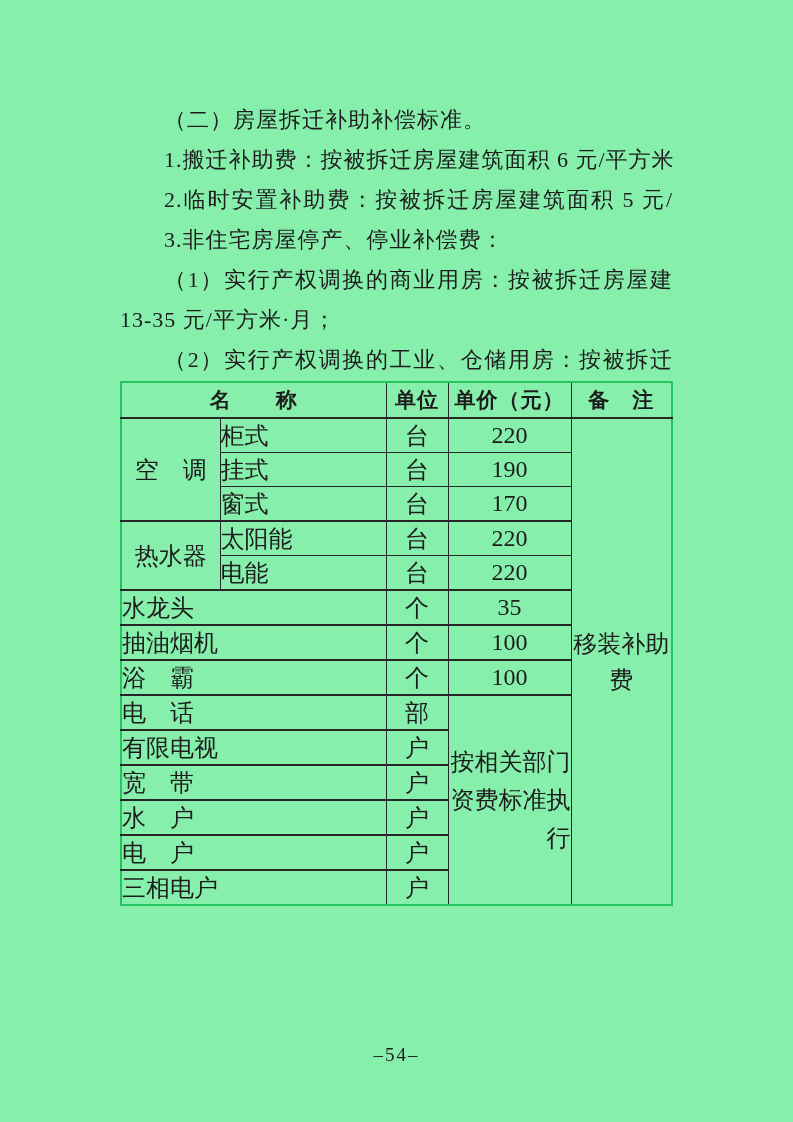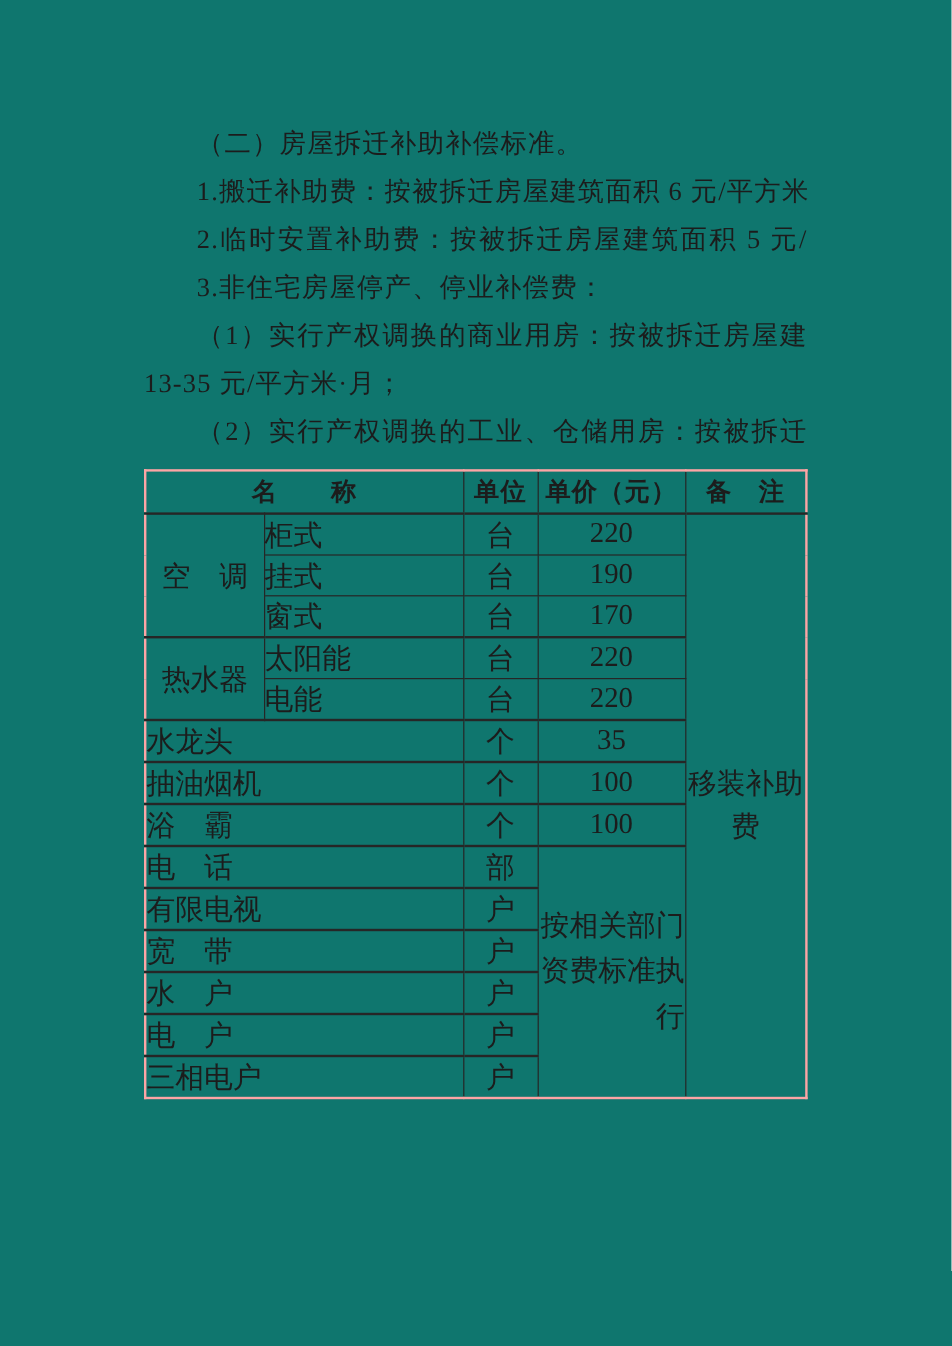--- a/index.html
+++ b/index.html
@@ -1,19 +1,19 @@
 <!DOCTYPE html>
 <html><head>
 <meta charset="utf-8">
 <style>
   html,body{margin:0;padding:0;background:#ffffff;}
   .page{
     position:relative;
     width:793px;height:1122px;
-    background:#0f766e;
+    background:#86efac;
     color:#1c1c1c;
     font-family:"Liberation Serif","DejaVu Serif",serif;
     overflow:hidden;
   }
   .content{position:absolute;left:120px;top:100px;width:553px;}
   .line{
     font-size:22px;
     line-height:40px;
     height:40px;
     letter-spacing:1px;
@@ -23,22 +23,22 @@
   .line.indent{text-indent:44px;}
   .line.fill{
     white-space:normal;
     text-align:justify;
     text-align-last:justify;
   }
   table.ref{
     width:551px;
     border-collapse:collapse;
     table-layout:fixed;
-    border:2px solid #fca5a5;
-    margin-top:11px;
+    border:2px solid #22c55e;
+    margin-top:1px;
   }
   table.ref th, table.ref td{
     border:1px solid #262626;
     padding:0;
     vertical-align:middle;
   }
   table.ref thead th{
     height:34px;
     font-family:"Liberation Sans","DejaVu Sans",sans-serif;
     font-weight:700;
@@ -170,13 +170,14 @@
           <td class="unit">户</td>
         </tr>
         <tr class="major">
           <td class="name" colspan="2">三相电户</td>
           <td class="unit">户</td>
         </tr>
       </tbody>
     </table>
   </div>
 
+  <div class="footer">–54–</div>
 </div>
 
 </body></html>

